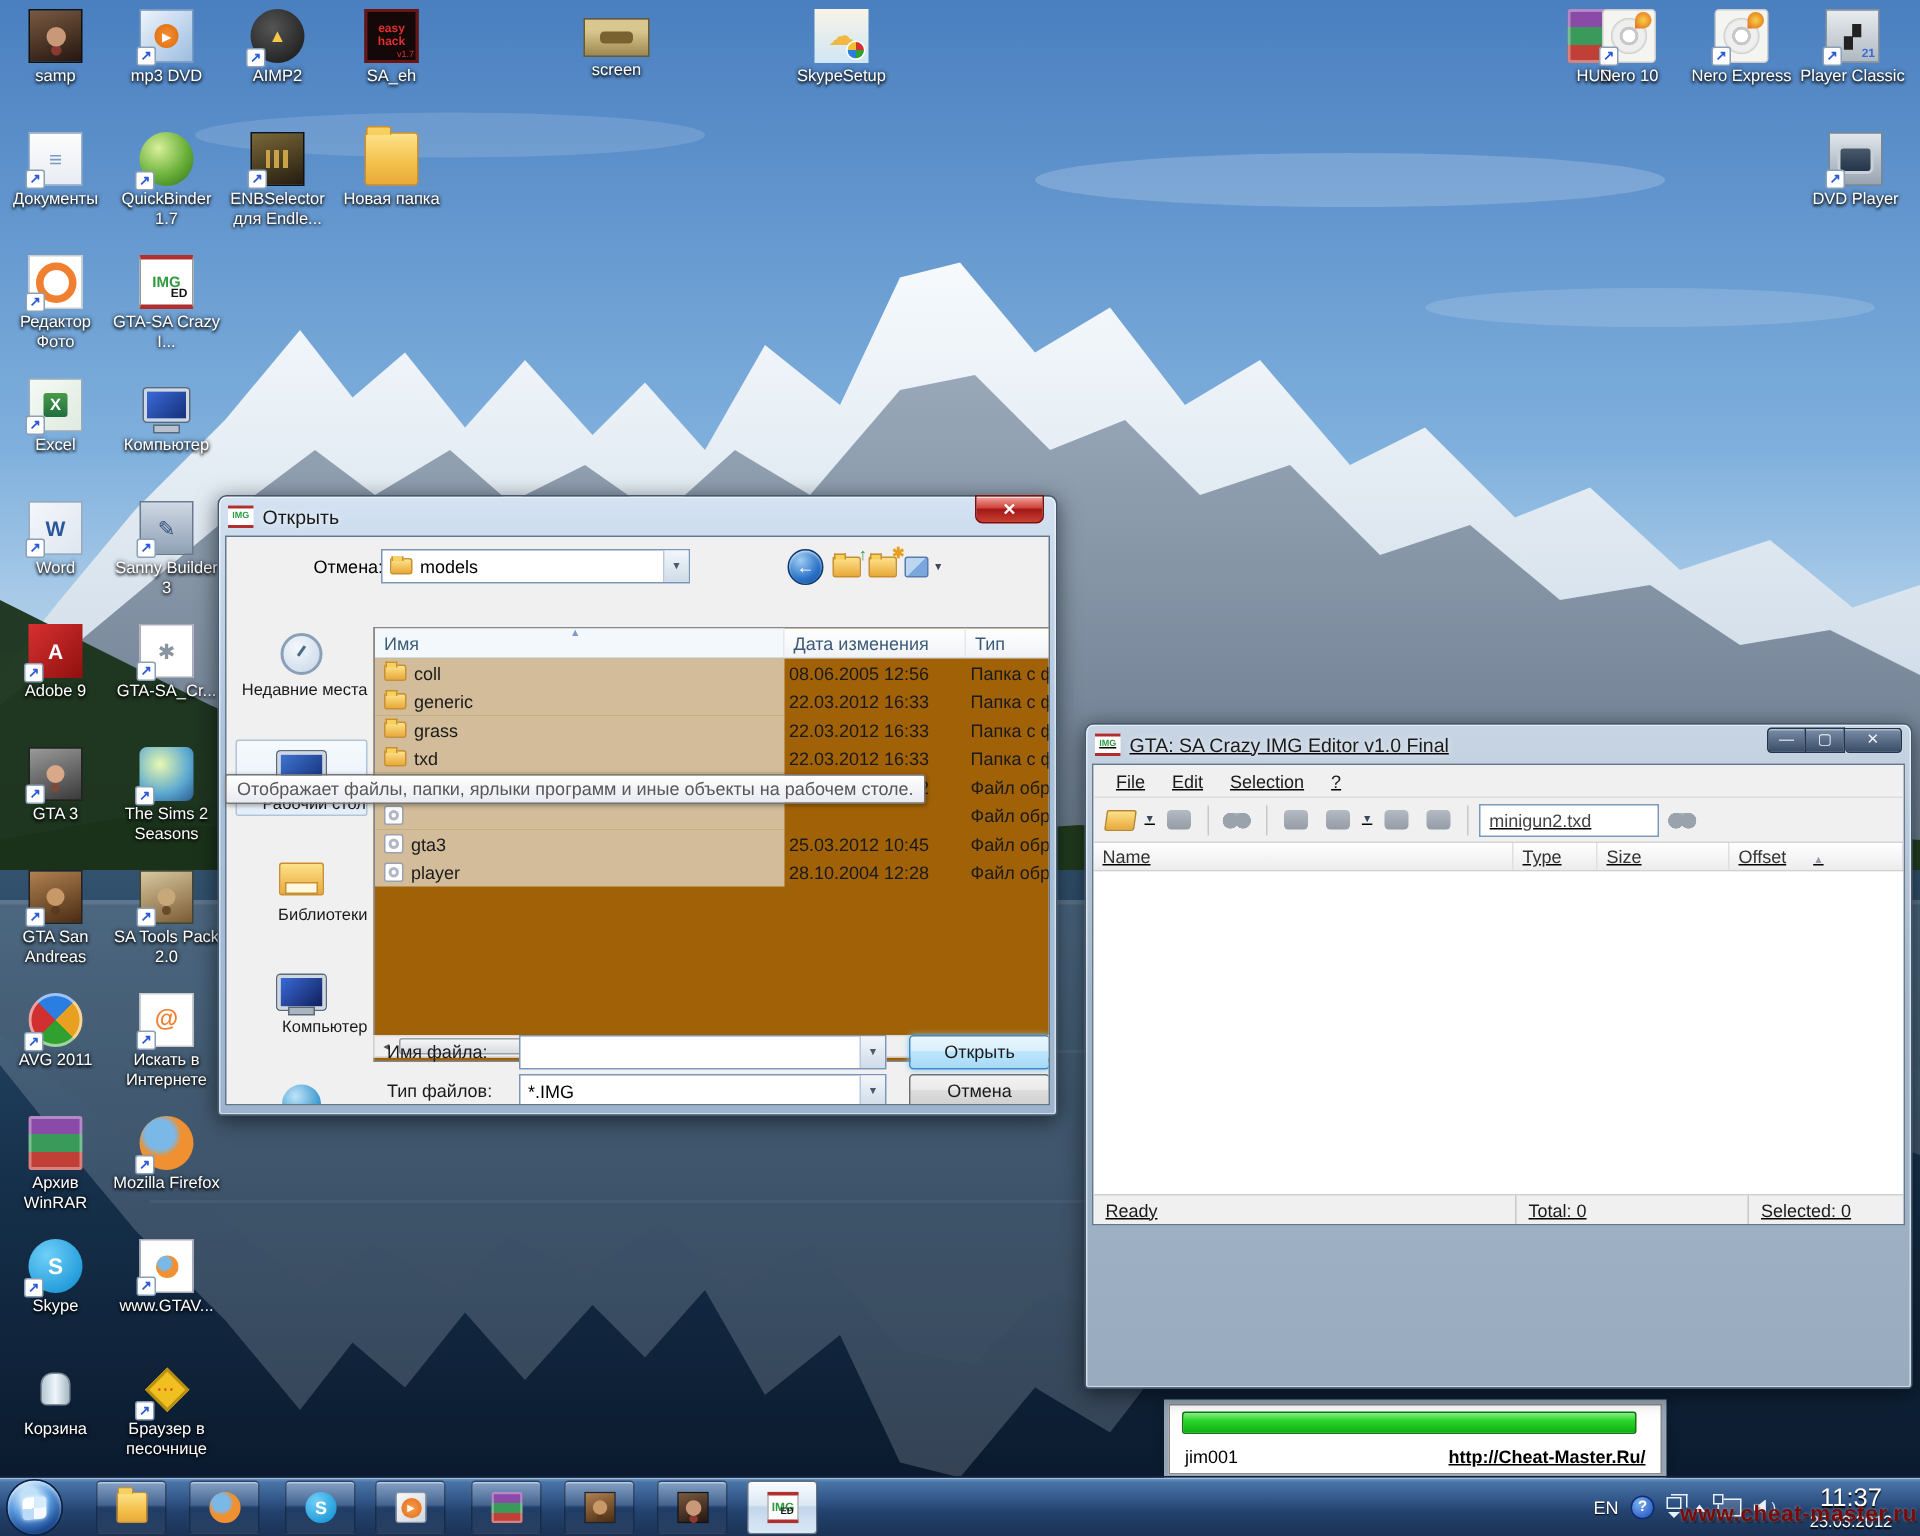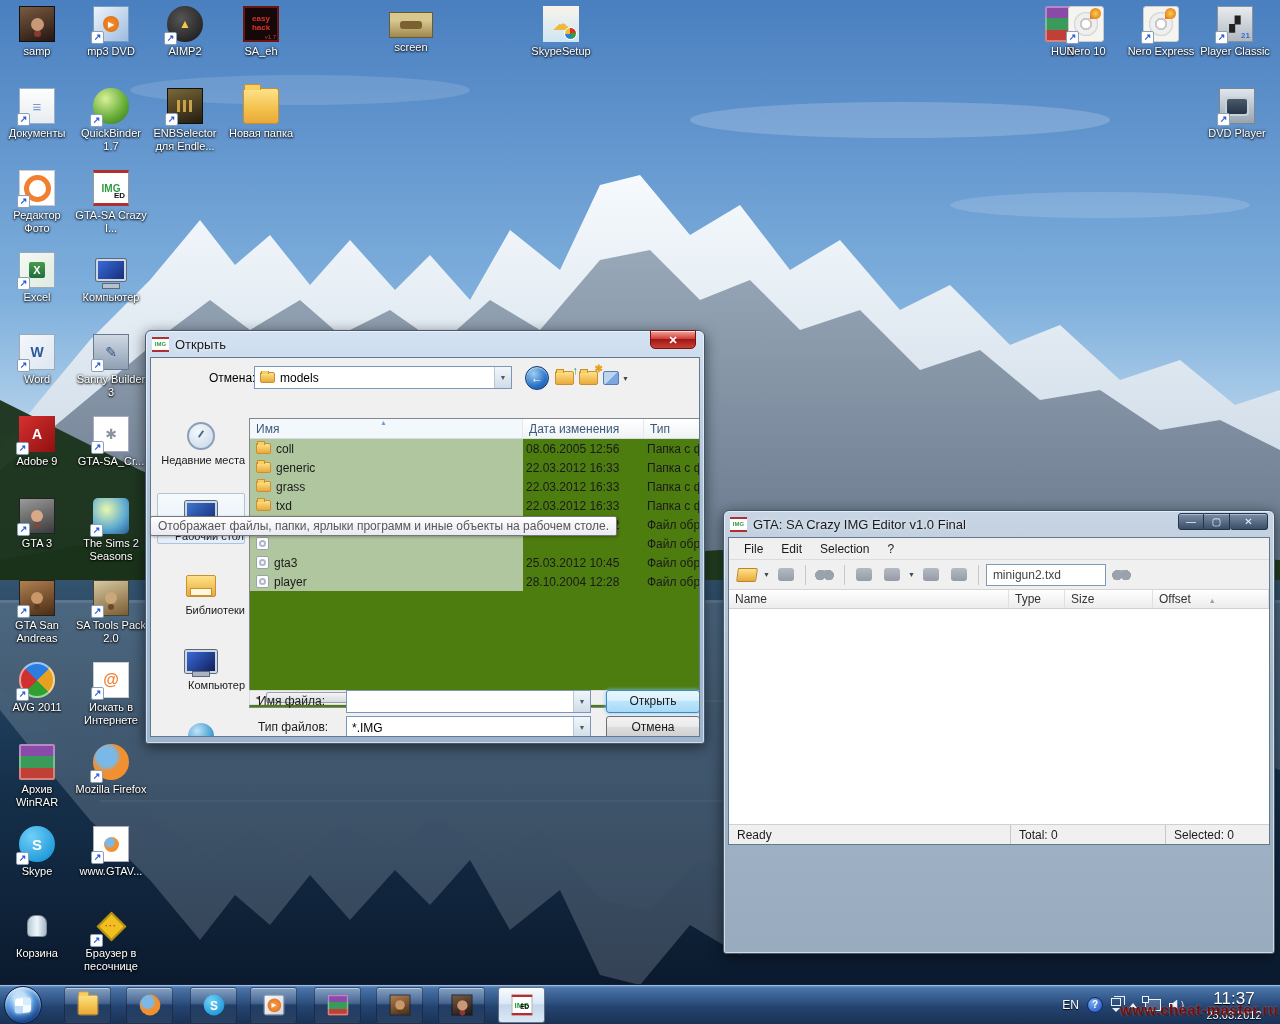--- a/index.html
+++ b/index.html
@@ -161,21 +161,21 @@
     border:1px solid #c89030;border-radius:2px;}
   .sbi-libraries::after{content:"";position:absolute;bottom:5px;width:20px;height:6px;background:#fff8e0;border:1px solid #c89030;}
   .sbi-computer::before{content:"";width:28px;height:19px;background:linear-gradient(135deg,#3a6ad8,#101f5a);
     border:2px solid #cfd8e2;border-radius:2px;box-shadow:0 0 0 1px #5a6a7a;}
   .sbi-computer::after{content:"";position:absolute;bottom:0;width:16px;height:4px;background:#aab4be;box-shadow:0 0 0 1px #5a6a7a;}
   .sbi-network::before{content:"";width:26px;height:26px;border-radius:50%;
     background:radial-gradient(circle at 35% 30%,#bfe4f8,#3f9ad0 65%,#1a6aa0);}
   .sbi-network::after{content:"";position:absolute;right:1px;bottom:1px;width:12px;height:9px;
     background:linear-gradient(135deg,#3a6ad8,#16307a);border:1px solid #dfe6ee;}
 
-  .od-list{position:absolute;left:98px;top:60px;width:454px;height:290px;background:#4d7c0f;border:1px solid #828790;}
+  .od-list{position:absolute;left:98px;top:60px;width:454px;height:290px;background:#a16207;border:1px solid #828790;}
   .od-head{display:flex;height:20px;background:linear-gradient(180deg,#fff,#f0f3f6);border-bottom:1px solid #d5dce4;
     color:#3c5a78;font-size:12px;}
   .od-head .hc{padding:3px 0 0 6px;border-right:1px solid #e4e9ef;position:relative;overflow:hidden;white-space:nowrap;}
   .hc-name{width:273px;background:#f3f8fd;}
   .hc-date{width:121px;}
   .hc-type{flex:1;}
   .sort-up{position:absolute;top:0;left:130px;font-size:7px;color:#7a9cc6;}
   .od-rows{position:relative;}
   .frow{display:flex;height:19px;align-items:center;font-size:12px;color:#1a1a1a;}
   .frow .cell{overflow:hidden;white-space:nowrap;}
@@ -196,21 +196,21 @@
     border:1px solid #707070;border-radius:3px;line-height:21px;
     background:linear-gradient(180deg,#f2f2f2,#ebebeb 45%,#dddddd 46%,#cfcfcf);}
   .btn-default{border:1px solid #3c8ac8;box-shadow:0 0 4px #7ac4ee;
     background:linear-gradient(180deg,#eaf6fd,#d9f0fc 45%,#bee6fd 46%,#a7d9f5);}
 
   #tooltip{position:absolute;left:150px;top:516px;z-index:30;height:20px;white-space:nowrap;overflow:hidden;
     background:linear-gradient(180deg,#ffffff,#e9e9f2);border:1px solid #767676;border-radius:2px;
     padding:2px 7px;font-size:12px;color:#575757;box-shadow:1px 1px 3px rgba(0,0,0,.3);}
 
   
-  #img-editor{left:723px;top:510px;width:552px;height:444px;z-index:10;}
+  #img-editor{left:723px;top:482px;width:552px;height:444px;z-index:10;text-decoration:underline;}
   #ie-client{height:308px;display:flex;flex-direction:column;}
   .ie-menubar{height:22px;background:#f0f0f0;border-bottom:1px solid #dcdcdc;display:flex;align-items:center;padding-left:6px;}
   .ie-menubar span{padding:3px 9px;color:#1a1a1a;}
   .ie-toolbar{height:30px;background:#f0f0f0;border-bottom:1px solid #d4d4d4;display:flex;align-items:center;gap:4px;padding:0 6px;}
   .tb-sep{width:1px;height:20px;background:#c8c8c8;margin:0 3px;}
   .tb-btn{width:24px;height:24px;display:flex;align-items:center;justify-content:center;position:relative;border-radius:3px;}
   .tb-open-folder{width:20px;height:14px;background:linear-gradient(180deg,#fde289,#e9a93a);border:1px solid #b8862a;
     border-radius:1px 2px 2px 2px;transform:skewX(-8deg);}
   .tb-gray{width:16px;height:13px;border-radius:3px;background:linear-gradient(#b4bac2,#959ca6);}
   .tb-binoc{width:19px;height:13px;background:
@@ -503,20 +503,25 @@
         <div class="lbl">Корзина</div>
       </div>
       <div class="dicon" style="left: 74px; top: 908px;">
         <div class="g size36 ic-sandbox">
           <span class="sc-arrow">↗</span>
         </div>
         <div class="lbl">Браузер в песочнице</div>
       </div>
     </div>
 
+  <div id="about-box">
+    <div class="about-bar"></div>
+    <div class="about-name">jim001</div>
+    <div class="about-link">http://Cheat-Master.Ru/</div>
+  </div>
 
   <div id="img-editor" class="aero aero-inactive">
     <div class="titlebar">
       <span class="title-imged">IMG</span>
       <span class="t-text">GTA: SA Crazy IMG Editor v1.0 Final</span>
       <span class="cap-btns">
         <span class="cap-b cap-min">—</span>
         <span class="cap-b cap-max">▢</span>
         <span class="cap-b cap-close">✕</span>
       </span>
@@ -577,21 +582,21 @@
 
   <div id="open-dialog" class="aero aero-active">
     <div class="titlebar">
       <span class="title-imged">IMG</span>
       <span class="t-text">Открыть</span>
       <span class="close-red">✕</span>
     </div>
     <div id="od-client" class="client">
       <div class="od-row1">
         <span class="od-folder-label">Отмена:</span>
-        <span class="combo" style="left:103px;top:0;width:258px;">
+        <span class="combo" style="left:103px;top:0;width:206px;">
           <span class="cval">
               <span class="mini-folder"></span>
             <span>models</span>
             </span>
           <span class="carrow">▼</span>
         </span>
         <span class="nav-btn nb-back" style="left:374px;">←</span>
         <span class="nav-btn nb-up" style="left:402px;">
           <span class="mini-folder" style="width:19px;height:14px;"></span>
           <span class="arr">↑</span>

